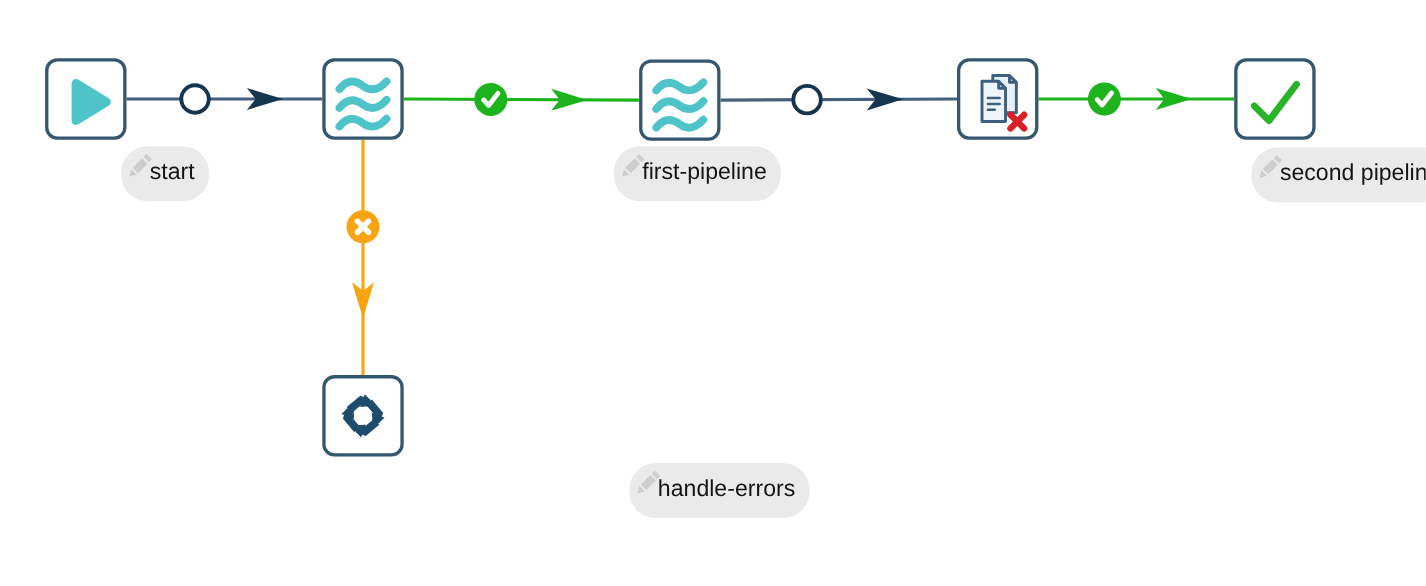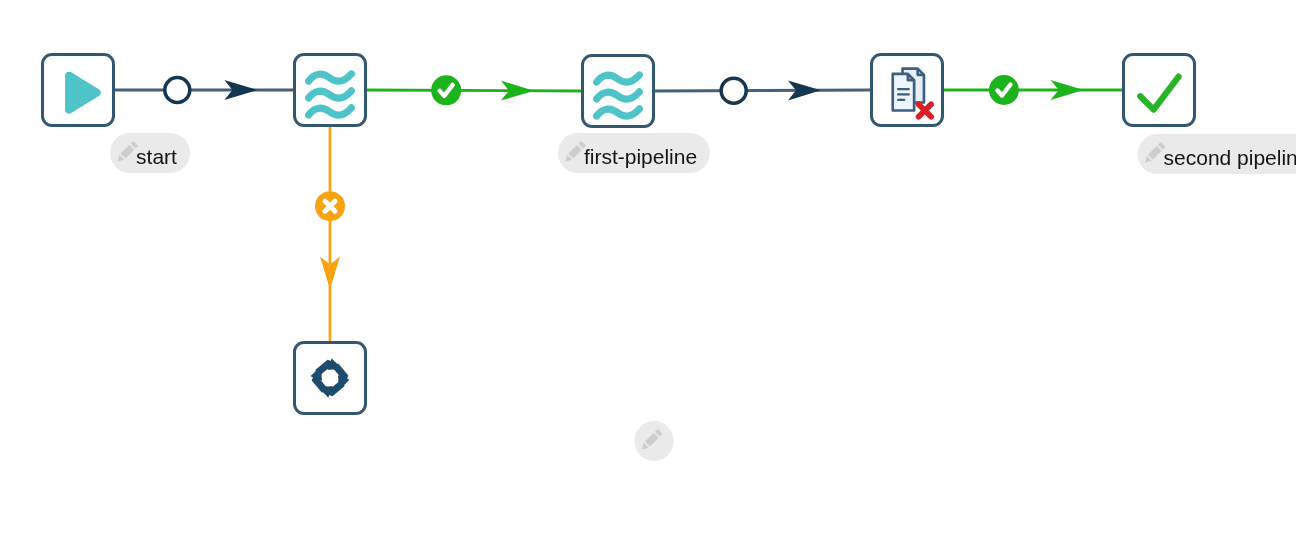--- a/index.html
+++ b/index.html
@@ -10,21 +10,21 @@
   #canvas{position:absolute;left:0;top:0;width:1296px;height:533px;}
   #hops{position:absolute;left:0;top:0;}
   .node{position:absolute;width:0;height:0;}
   .box{
     position:absolute;left:-37px;top:-37px;width:74px;height:74px;box-sizing:border-box;
     background:#ffffff;border:3px solid #33576f;border-radius:11px;
     display:flex;align-items:center;justify-content:center;
   }
   .box svg{display:block;}
   .pill{
-    position:absolute;top:43px;height:40px;line-height:48px;border-radius:24px;
+    position:absolute;top:43px;height:50px;line-height:48px;border-radius:24px;
     background:rgba(231,231,231,0.88);
     padding:0 13px 0 26px;white-space:nowrap;
     transform:translateX(-50%);
     font-size:21px;color:#141414;
   }
   .pencil{position:absolute;left:3px;top:2px;width:28px;height:28px;opacity:.8;}
   .label-text{position:relative;}
 </style>
 </head>
 <body>
@@ -185,15 +185,16 @@
         </span>
       </div>
     <div class="pill" style="left: 324px;">
       <span class="pencil"><svg width="28" height="28" viewBox="0 0 24 24">
     <g transform="rotate(45 12 12)" fill="#c7c7c7">
       <rect x="9" y="1.5" width="6" height="3.4" rx="0.7"></rect>
       <rect x="9" y="6.4" width="6" height="10.5"></rect>
       <path d="M9,18.4 L15,18.4 L12,23.5 Z"></path>
     </g>
   </svg></span>
+      <span class="label-text">handle-errors</span>
     </div>
   </div>
   </div>
 
 </body></html>

